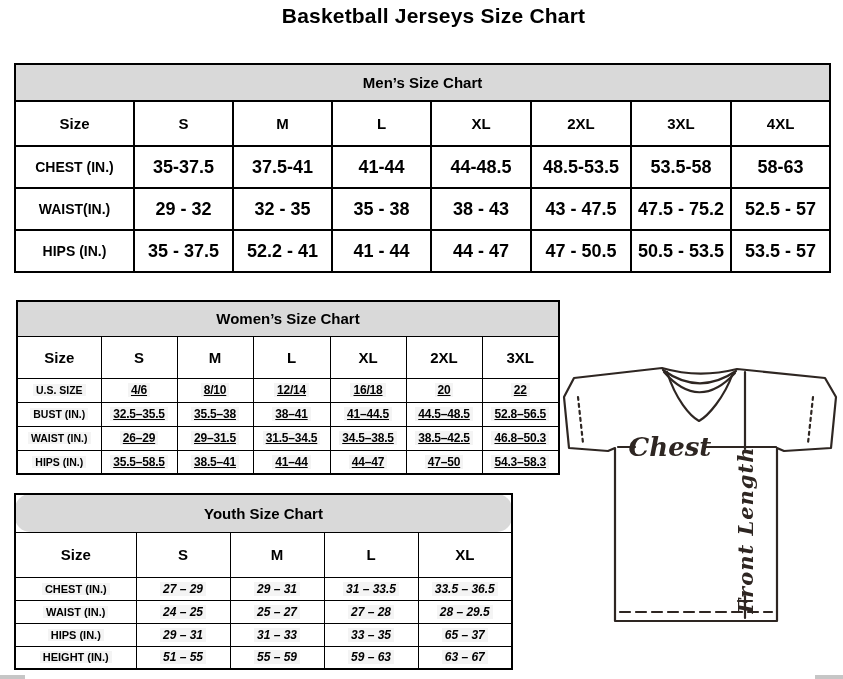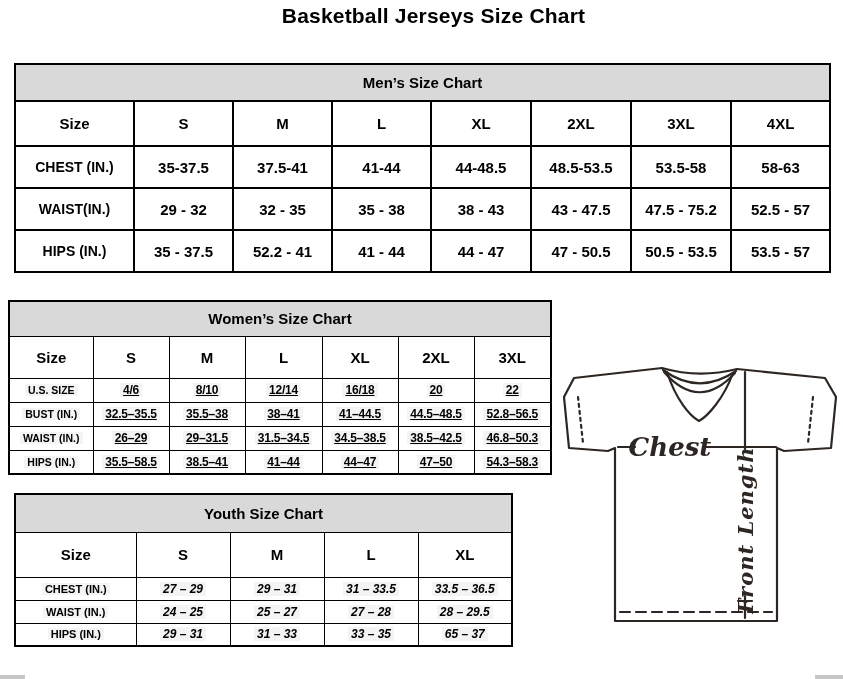--- a/index.html
+++ b/index.html
@@ -12,33 +12,33 @@
   .chart th,.chart td{border:2px solid #000;text-align:center;font-weight:bold;
                       padding:0;vertical-align:middle;overflow:hidden;}
   .band-cell{background:#d9d9d9;font-size:15px;}
   
   .men{left:14px;top:63px;width:815px;}
   .men .band-row{height:37px;margin-top:12px;}
   .men .head-row{height:45px;}
   .men .head-row th{font-size:15px;}
   .men .rows tr{height:42px;}
   .men .rows th{font-size:14px;}
-  .men .rows td{font-size:15px;}
-  
-  .women{left:8px;top:300px;width:542px;}
+  .men .rows td{font-size:18px;}
+  
+  .women{left:16px;top:300px;width:542px;}
   .women th,.women td{border-width:1.5px;}
   .women .band-row{height:35px;}
   .women .head-row{height:42px;}
   .women .head-row th{font-size:15px;}
   .women .rows tr{height:24px;}
   .women .rows th{font-size:10.5px;margin-left:45px;}
   .women .rows td{font-size:12px;letter-spacing:-.2px;text-decoration:underline;}
   
   .youth{left:14px;top:493px;width:497px;}
-  .youth th,.youth td{border-width:1.5px;}
+  .youth th,.youth td{border-width:1.5px;border-radius:15px;}
   .youth .band-row{height:38px;}
   .youth .head-row{height:45px;}
   .youth .head-row th{font-size:15px;}
   .youth .rows tr{height:23px;}
   .youth .rows th{font-size:11px;}
   .youth .rows td{font-size:12px;font-style:italic;}
   .subtle .rows .v{background:#f4f4f4;padding:0 3px;}
   
   .jersey{position:absolute;left:556px;top:356px;}
   .jersey text{font-family:"DejaVu Serif",serif;font-style:italic;font-weight:bold;fill:#2e2622;}
@@ -214,20 +214,27 @@
           <td><span class="v">27 – 28</span></td>
           <td><span class="v">28 – 29.5</span></td>
         </tr>
         <tr>
           <th><span class="v">HIPS (IN.)</span></th>
           <td><span class="v">29 – 31</span></td>
           <td><span class="v">31 – 33</span></td>
           <td><span class="v">33 – 35</span></td>
           <td><span class="v">65 – 37</span></td>
         </tr>
+        <tr>
+          <th><span class="v">HEIGHT (IN.)</span></th>
+          <td><span class="v">51 – 55</span></td>
+          <td><span class="v">55 – 59</span></td>
+          <td><span class="v">59 – 63</span></td>
+          <td><span class="v">63 – 67</span></td>
+        </tr>
       </tbody>
   </table>
 
   <svg class="jersey" width="288" height="272" viewBox="0 0 288 272">
     <g fill="none" stroke="#2e2622" stroke-width="2.2" stroke-linejoin="round" stroke-linecap="round">
 
       <path fill="#ffffff" d="M106,12 C130,19 157,19 181,13 L269,22 L280,41 L275,92 L228,95 L221,92
                L221,265 L59,265 L59,92 L52,95 L13,92 L8,41 L18,22 Z"></path>
 
       <path d="M107,14 Q143,40 180,15"></path>

